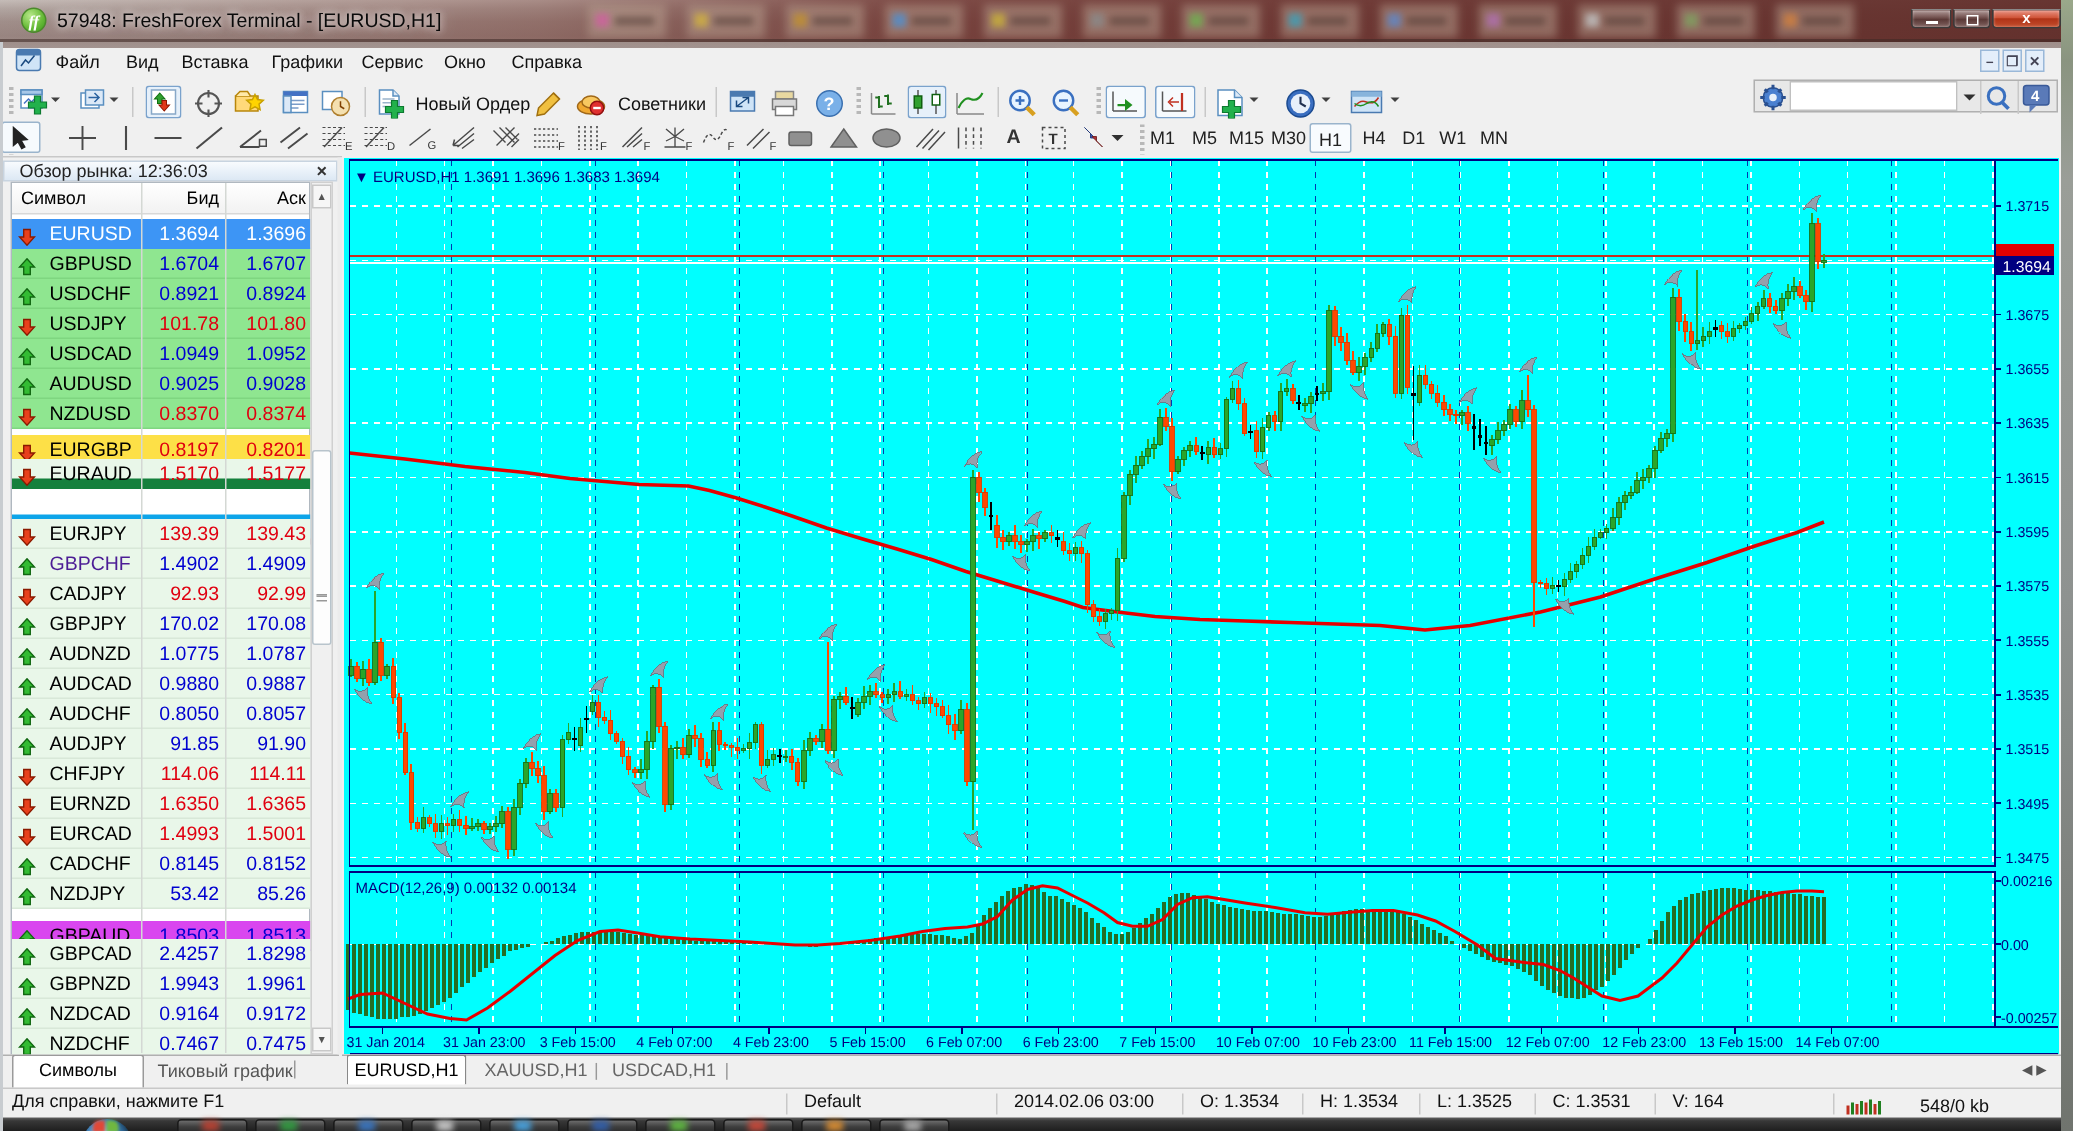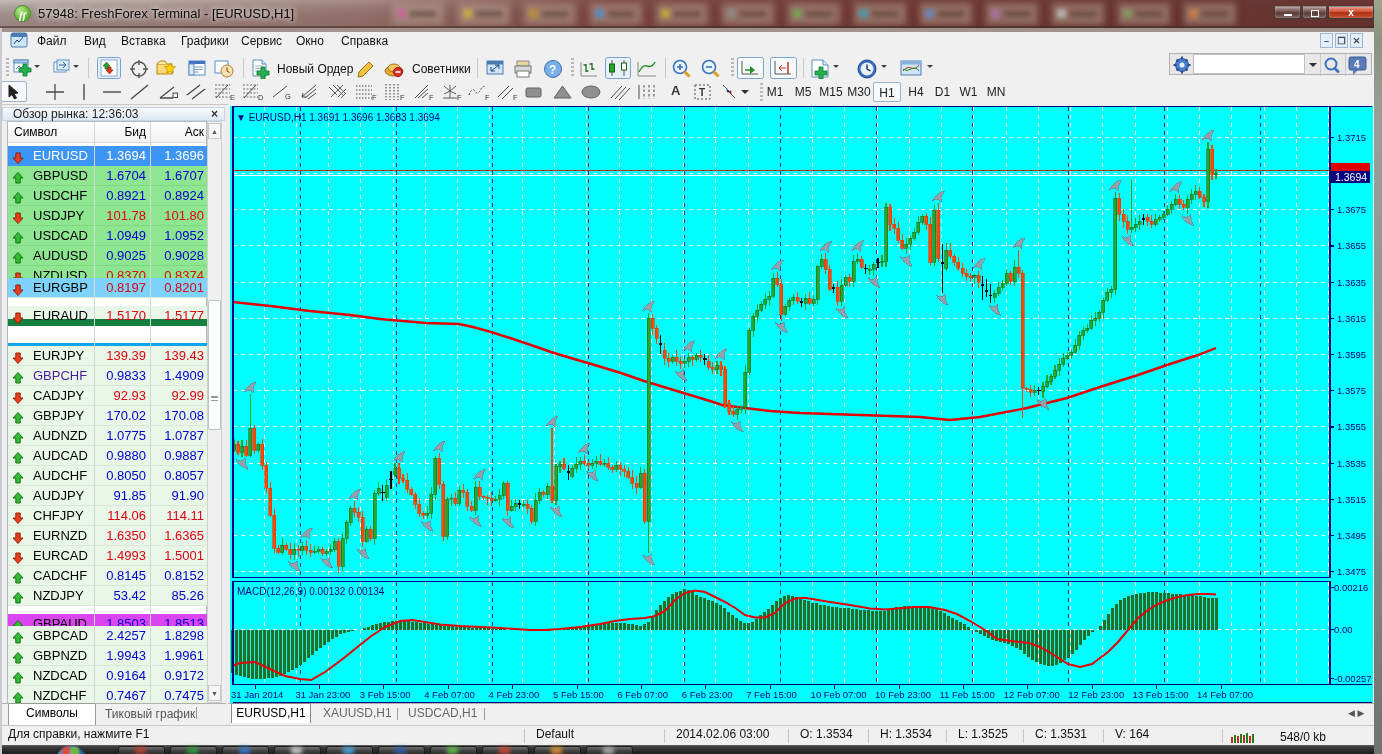--- a/index.html
+++ b/index.html
@@ -1381,21 +1381,21 @@
     <span class="mwask" style="color:#0000d0">0.9028</span>
   </div>
 <div class="mwrow" style="top:265.5px;background:#8fe690;border-bottom:1px solid #7fd680">
     <span class="mwarr"><svg width="12" height="12" viewBox="0 0 12 12">
         <path d="M6 11.5 L11 6 L8.2 6 L8.2 1 L3.8 1 L3.8 6 L1 6 Z" fill="#e8401c" stroke="#8a1a00" stroke-width="0.9"></path>
       </svg></span>
     <span class="mwsym" style="color:#000000">NZDUSD</span>
     <span class="mwbid" style="color:#e00010">0.8370</span>
     <span class="mwask" style="color:#e00010">0.8374</span>
   </div>
-<div class="mwrow" style="top:278px;background:#7dd3fc;border-bottom:1px solid #d8e8d8">
+<div class="mwrow" style="top:290px;background:#fde047;border-bottom:1px solid #d8e8d8">
     <span class="mwarr"><svg width="12" height="12" viewBox="0 0 12 12">
         <path d="M6 11.5 L11 6 L8.2 6 L8.2 1 L3.8 1 L3.8 6 L1 6 Z" fill="#e8401c" stroke="#8a1a00" stroke-width="0.9"></path>
       </svg></span>
     <span class="mwsym" style="color:#000000">EURGBP</span>
     <span class="mwbid" style="color:#e00010">0.8197</span>
     <span class="mwask" style="color:#e00010">0.8201</span>
   </div>
 <div class="mwrow" style="top:305.5px;background:#e9f7e9;border-bottom:7px solid #15803d">
     <span class="mwarr"><svg width="12" height="12" viewBox="0 0 12 12">
         <path d="M6 11.5 L11 6 L8.2 6 L8.2 1 L3.8 1 L3.8 6 L1 6 Z" fill="#e8401c" stroke="#8a1a00" stroke-width="0.9"></path>
@@ -1418,21 +1418,21 @@
       </svg></span>
     <span class="mwsym" style="color:#000000">EURJPY</span>
     <span class="mwbid" style="color:#e00010">139.39</span>
     <span class="mwask" style="color:#e00010">139.43</span>
   </div>
 <div class="mwrow" style="top:365.5px;background:#e9f7e9;border-bottom:1px solid #d8e8d8">
     <span class="mwarr"><svg width="12" height="12" viewBox="0 0 12 12">
         <path d="M6 0.5 L11 6 L8.2 6 L8.2 11 L3.8 11 L3.8 6 L1 6 Z" fill="#33bb33" stroke="#116611" stroke-width="0.9"></path>
       </svg></span>
     <span class="mwsym" style="color:#4c1d95">GBPCHF</span>
-    <span class="mwbid" style="color:#0000d0">0.9833</span>
+    <span class="mwbid" style="color:#0000d0">1.4902</span>
     <span class="mwask" style="color:#0000d0">1.4909</span>
   </div>
 <div class="mwrow" style="top:385.5px;background:#e9f7e9;border-bottom:1px solid #d8e8d8">
     <span class="mwarr"><svg width="12" height="12" viewBox="0 0 12 12">
         <path d="M6 11.5 L11 6 L8.2 6 L8.2 1 L3.8 1 L3.8 6 L1 6 Z" fill="#e8401c" stroke="#8a1a00" stroke-width="0.9"></path>
       </svg></span>
     <span class="mwsym" style="color:#000000">CADJPY</span>
     <span class="mwbid" style="color:#e00010">92.93</span>
     <span class="mwask" style="color:#e00010">92.99</span>
   </div>

